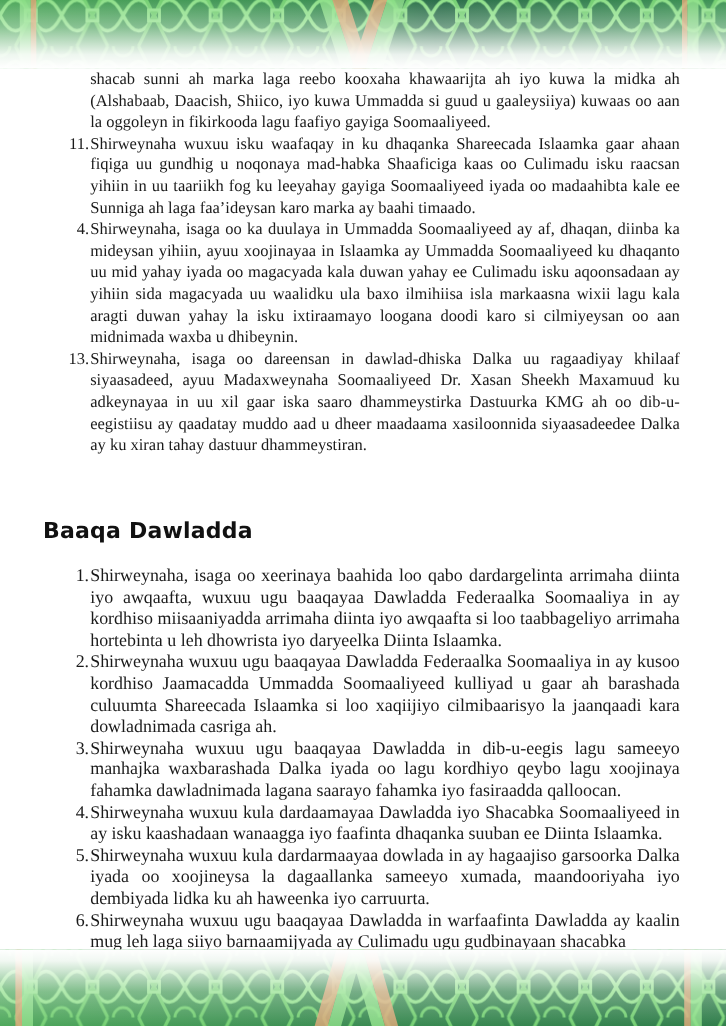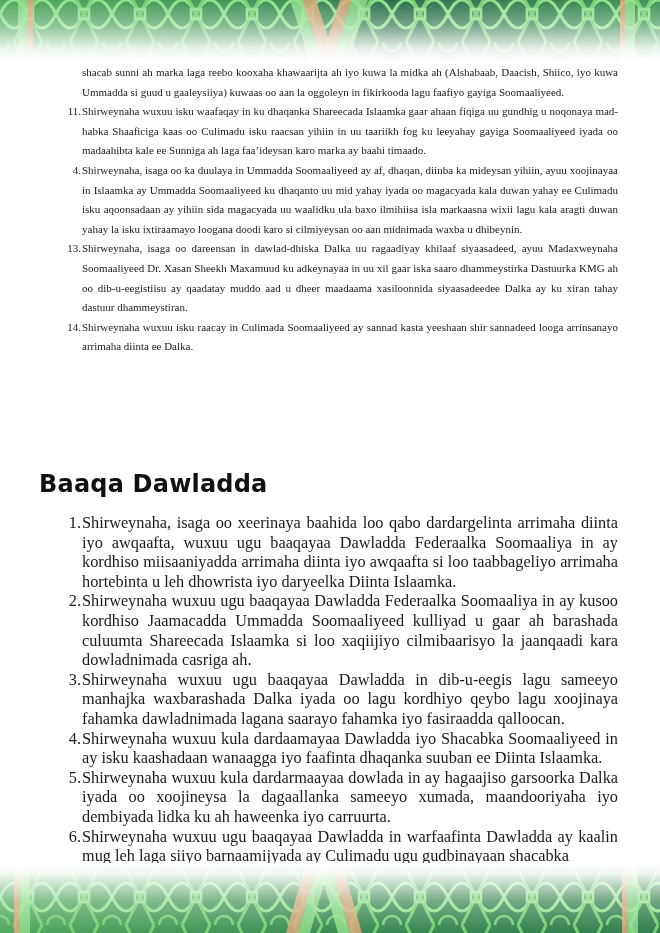--- a/index.html
+++ b/index.html
@@ -18,33 +18,33 @@
   .fade-top {
     position: absolute; left: 0; right: 0; top: 0; height: 62px;
     background: linear-gradient(to bottom, rgba(255,255,255,0) 0%, rgba(255,255,255,0.35) 40%, rgba(255,255,255,0.9) 80%, #fff 100%);
   }
   .fade-bottom {
     position: absolute; left: 0; right: 0; top: 0; height: 70px;
     background: linear-gradient(to top, rgba(255,255,255,0) 0%, rgba(255,255,255,0.3) 45%, rgba(255,255,255,0.92) 85%, #fff 100%);
   }
   .content {
     position: absolute; left: 53px; top: 63px; width: 565px;
-    font-size: 11px; line-height: 19.6px;
+    font-size: 15px; line-height: 19.6px;
     text-align: justify;
   }
   .para { margin: 0; }
   .ol { margin: 0; padding: 0; list-style: none; }
   .li { position: relative; padding-left: 29px; margin: 0; }
   .li .num {
     position: absolute; left: 0; top: 0; width: 28px; text-align: right;
   }
   .cont { padding-left: 29px; }
   .section-title {
     font-family: "DejaVu Sans", "Liberation Sans", sans-serif;
-    font-weight: bold; font-size: 24px; letter-spacing: 0.2px;
+    font-weight: bold; font-size: 20px; letter-spacing: 0.2px;
     color: #111; margin: 0;
     position: absolute; left: 39px; top: 470px;
   }
   .content2 {
     position: absolute; left: 53px; top: 513px; width: 565px;
     font-size: 16.3px; line-height: 19.6px; text-align: justify;
   }
   .content2 .li { padding-left: 29px; }
   .footer-num {
     position: absolute; left: 58px; top: 870px;
@@ -99,24 +99,20 @@
       <span class="num">11.</span>
       <span>Shirweynaha wuxuu isku waafaqay in ku dhaqanka Shareecada Islaamka gaar ahaan fiqiga uu gundhig u noqonaya mad-habka Shaaficiga kaas oo Culimadu isku raacsan yihiin in uu taariikh fog ku leeyahay gayiga Soomaaliyeed iyada oo madaahibta kale ee Sunniga ah laga faa’ideysan karo marka ay baahi timaado.</span>
     </div>
     <div class="li">
       <span class="num">4.</span>
       <span>Shirweynaha, isaga oo ka duulaya in Ummadda Soomaaliyeed ay af, dhaqan, diinba ka mideysan yihiin, ayuu xoojinayaa in Islaamka ay Ummadda Soomaaliyeed ku dhaqanto uu mid yahay iyada oo magacyada kala duwan yahay ee Culimadu isku aqoonsadaan ay yihiin sida magacyada uu waalidku ula baxo ilmihiisa isla markaasna wixii lagu kala aragti duwan yahay la isku ixtiraamayo loogana doodi karo si cilmiyeysan oo aan midnimada waxba u dhibeynin.</span>
     </div>
     <div class="li">
       <span class="num">13.</span>
       <span>Shirweynaha, isaga oo dareensan in dawlad-dhiska Dalka uu ragaadiyay khilaaf siyaasadeed, ayuu Madaxweynaha Soomaaliyeed Dr. Xasan Sheekh Maxamuud ku adkeynayaa in uu xil gaar iska saaro dhammeystirka Dastuurka KMG ah oo dib-u-eegistiisu ay qaadatay muddo aad u dheer maadaama xasiloonnida siyaasadeedee Dalka ay ku xiran tahay dastuur dhammeystiran.</span>
-    </div>
-    <div class="li">
-      <span class="num">14.</span>
-      <span>Shirweynaha wuxuu isku raacay in Culimada Soomaaliyeed ay sannad kasta yeeshaan shir sannadeed looga arrinsanayo arrimaha diinta ee Dalka.</span>
     </div>
   </div>
 </div>
 
 <h2 class="section-title">Baaqa Dawladda</h2>
 
 <div class="content2">
   <div class="ol">
     <div class="li">
       <span class="num">1.</span>

